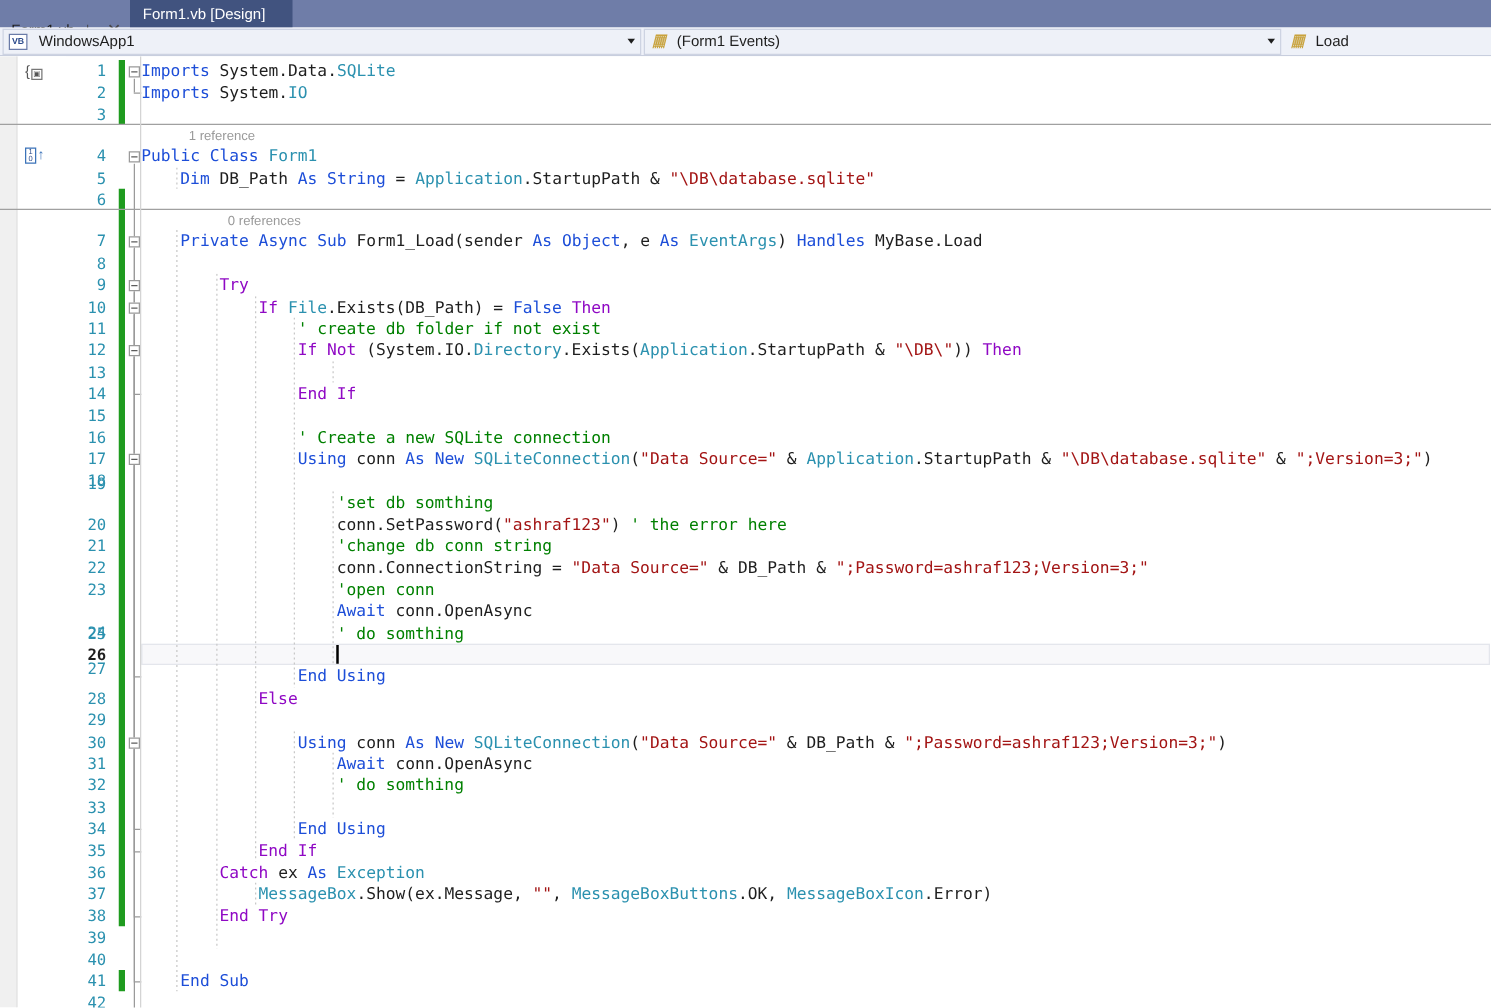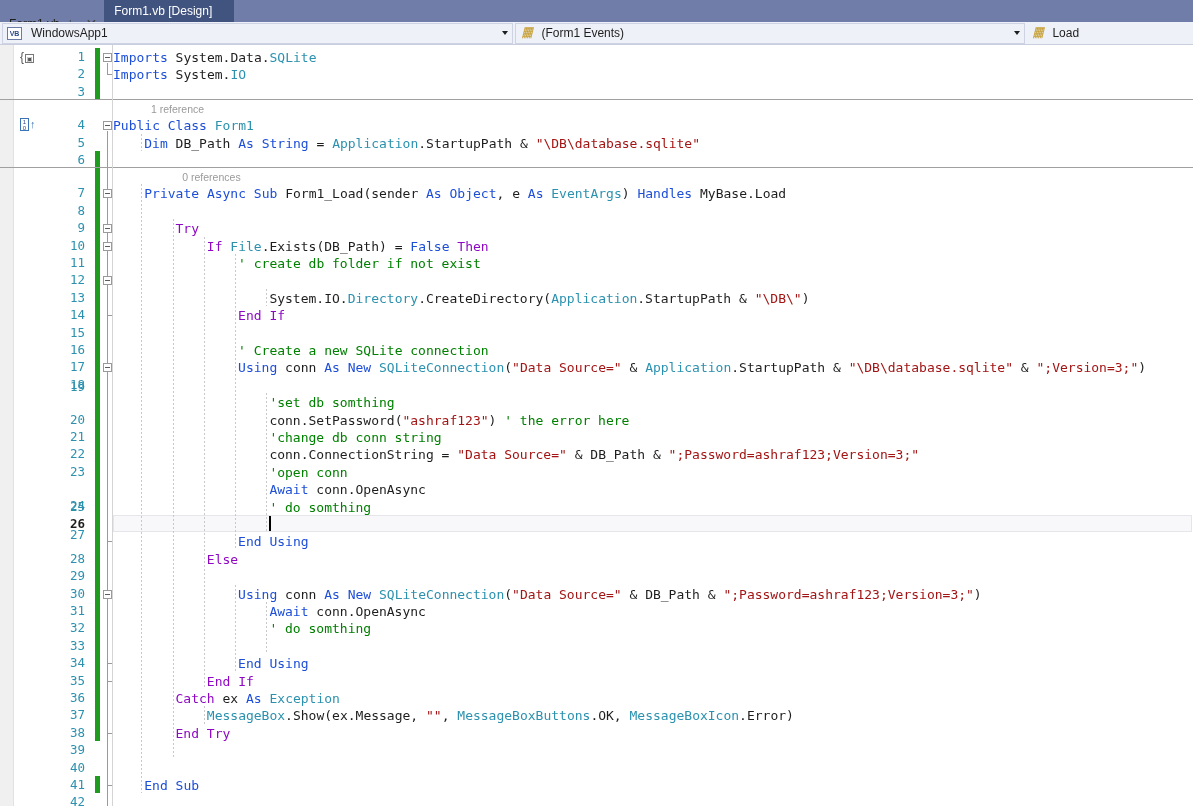--- a/index.html
+++ b/index.html
@@ -374,21 +374,21 @@
       <div class="codeline" style="top: 21.4px; left: 0px;"><span class="kw">Imports</span><span class="pln"> System.</span><span class="typ">IO</span></div>
       <div class="codeline" style="top: 38.8px; left: 0px;"></div>
       <div class="codeline" style="top: 72.2px; left: 0px;"><span class="kw">Public Class</span><span class="pln"> </span><span class="typ">Form1</span></div>
       <div class="codeline" style="top: 89.6px; left: 31.28px;"><span class="kw">Dim</span><span class="pln"> DB_Path </span><span class="kw">As</span><span class="pln"> </span><span class="kw">String</span><span class="pln"> = </span><span class="typ">Application</span><span class="pln">.StartupPath &amp; </span><span class="str">"\DB\database.sqlite"</span></div>
       <div class="codeline" style="top: 107px; left: 0px;"></div>
       <div class="codeline" style="top: 140.4px; left: 31.28px;"><span class="kw">Private Async Sub</span><span class="pln"> Form1_Load(sender </span><span class="kw">As</span><span class="pln"> </span><span class="kw">Object</span><span class="pln">, e </span><span class="kw">As</span><span class="pln"> </span><span class="typ">EventArgs</span><span class="pln">) </span><span class="kw">Handles</span><span class="pln"> MyBase.Load</span></div>
       <div class="codeline" style="top: 157.8px; left: 31.28px;"></div>
       <div class="codeline" style="top: 175.2px; left: 62.56px;"><span class="kw2">Try</span></div>
       <div class="codeline" style="top: 192.6px; left: 93.84px;"><span class="kw2">If</span><span class="pln"> </span><span class="typ">File</span><span class="pln">.Exists(DB_Path) = </span><span class="kw">False</span><span class="pln"> </span><span class="kw2">Then</span></div>
       <div class="codeline" style="top: 210px; left: 125.12px;"><span class="com">' create db folder if not exist</span></div>
-      <div class="codeline" style="top: 244.8px; left: 156.4px;"><span class="pln">System.IO.</span><span class="typ">Directory</span><span class="pln">.CreateDirectory(</span><span class="typ">Application</span><span class="pln">.StartupPath &amp; </span><span class="str">"\DB\"</span><span class="pln">)</span></div>
+      <div class="codeline" style="top: 227.4px; left: 125.12px;"><span class="kw2">If Not</span><span class="pln"> (System.IO.</span><span class="typ">Directory</span><span class="pln">.Exists(</span><span class="typ">Application</span><span class="pln">.StartupPath &amp; </span><span class="str">"\DB\"</span><span class="pln">)) </span><span class="kw2">Then</span></div>
       <div class="codeline" style="top: 262.2px; left: 125.12px;"><span class="kw2">End If</span></div>
       <div class="codeline" style="top: 279.6px; left: 125.12px;"></div>
       <div class="codeline" style="top: 297px; left: 125.12px;"><span class="com">' Create a new SQLite connection</span></div>
       <div class="codeline" style="top: 314.4px; left: 125.12px;"><span class="kw">Using</span><span class="pln"> conn </span><span class="kw">As</span><span class="pln"> </span><span class="kw">New</span><span class="pln"> </span><span class="typ">SQLiteConnection</span><span class="pln">(</span><span class="str">"Data Source="</span><span class="pln"> &amp; </span><span class="typ">Application</span><span class="pln">.StartupPath &amp; </span><span class="str">"\DB\database.sqlite"</span><span class="pln"> &amp; </span><span class="str">";Version=3;"</span><span class="pln">)</span></div>
       <div class="codeline" style="top: 331.8px; left: 125.12px;"></div>
       <div class="codeline" style="top: 349.2px; left: 156.4px;"><span class="com">'set db somthing</span></div>
       <div class="codeline" style="top: 366.6px; left: 156.4px;"><span class="pln">conn.</span><span class="mth">SetPassword</span><span class="pln">(</span><span class="str">"ashraf123"</span><span class="pln">) </span><span class="com">' the error here</span></div>
       <div class="codeline" style="top: 384px; left: 156.4px;"><span class="com">'change db conn string</span></div>
       <div class="codeline" style="top: 401.4px; left: 156.4px;"><span class="pln">conn.</span><span class="mth">ConnectionString</span><span class="pln"> = </span><span class="str">"Data Source="</span><span class="pln"> &amp; DB_Path &amp; </span><span class="str">";Password=ashraf123;Version=3;"</span></div>
       <div class="codeline" style="top: 418.8px; left: 156.4px;"><span class="com">'open conn</span></div>

